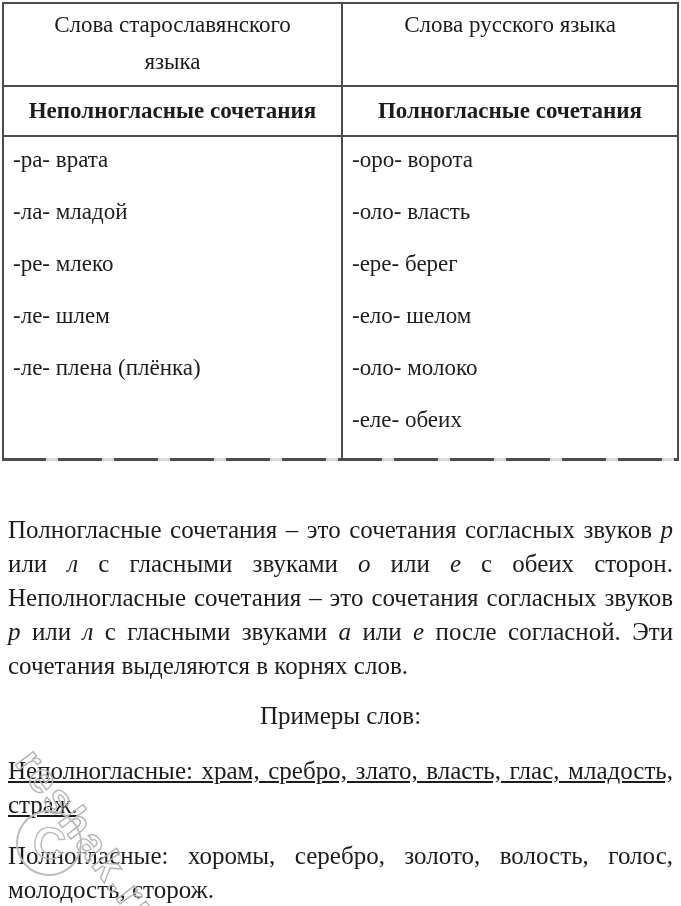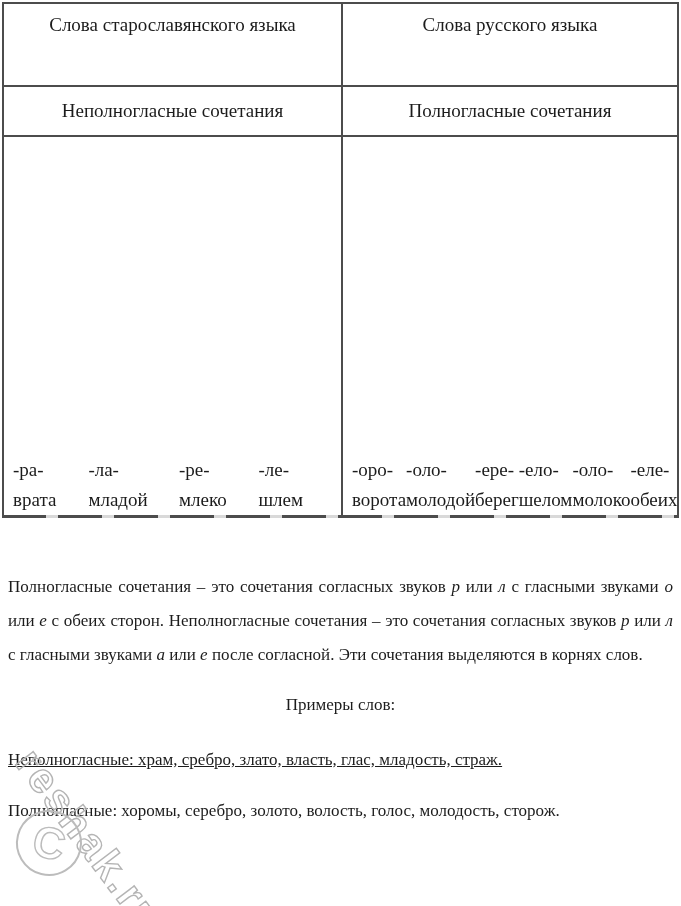--- a/index.html
+++ b/index.html
@@ -11,62 +11,62 @@
     overflow: hidden;
     position: relative;
   }
 
   
   .cmp-table {
     width: 677px;
     margin: 2px 0 0 2px;
     border: 2px solid #4c4c4c;
     border-bottom: none;
-    font-size: 19px;
+    font-size: 23px;
   }
   .trow { display: grid; grid-template-columns: 339px 1fr; }
   .tcell { padding: 0 6px; }
   .tcell.c-left { border-right: 2px solid #4c4c4c; }
 
   .row-title .tcell {
     height: 83px;
     text-align: center;
     line-height: 37px;
     border-bottom: 2px solid #4c4c4c;
     padding-top: 2px;
   }
   .row-title .c-left { padding-left: 24px; padding-right: 24px; }
 
   .row-sub .tcell {
     height: 50px;
     display: flex; align-items: center; justify-content: center;
     border-bottom: 2px solid #4c4c4c;
     text-align: center;
+    font-weight: bold;
   }
 
   .row-body .tcell {
-    height: 378px;
-    display: flex; 
+    height: 321px;
+    display: flex; flex-direction: column;
     padding: 8px 6px 0 9px;
     row-gap: 22px;
     line-height: 30px;
-    align-items: flex-end;
   }
 
   .dashed-rule {
     width: 677px; height: 3px; margin-left: 2px;
     background: repeating-linear-gradient(to right,
       #4c4c4c 0px, #4c4c4c 44px,
       #d9d9d9 44px, #d9d9d9 56px);
   }
 
   
   .content {
     margin: 52px 8px 0 8px;
-    font-size: 17px;
+    font-size: 25px;
     line-height: 34px;
   }
   .para { text-align: justify; }
   .para .it { font-style: italic; }
   .p-def   { margin-bottom: 16px; }
   .p-head  { margin-bottom: 21px; text-align: center; }
   .p-list1 { margin-bottom: 17px; text-decoration: underline; }
 
   
   .watermark { position: absolute; left: 0; top: 0; width: 100%; height: 100%; pointer-events: none; }
@@ -111,24 +111,25 @@
   <div class="trow row-sub">
     <div class="tcell c-left">Неполногласные сочетания</div>
     <div class="tcell c-right">Полногласные сочетания</div>
   </div>
   <div class="trow row-body">
     <div class="tcell c-left">
       <div>-ра- врата</div>
       <div>-ла- младой</div>
       <div>-ре- млеко</div>
       <div>-ле- шлем</div>
+      <div>-ле- плена (плёнка)</div>
     </div>
     <div class="tcell c-right">
       <div>-оро- ворота</div>
-      <div>-оло- молодой</div>
+      <div>-оло- власть</div>
       <div>-ере- берег</div>
       <div>-ело- шелом</div>
       <div>-оло- молоко</div>
       <div>-еле- обеих</div>
     </div>
   </div>
 </div>
 <div class="dashed-rule"></div>
 
 <div class="content">

